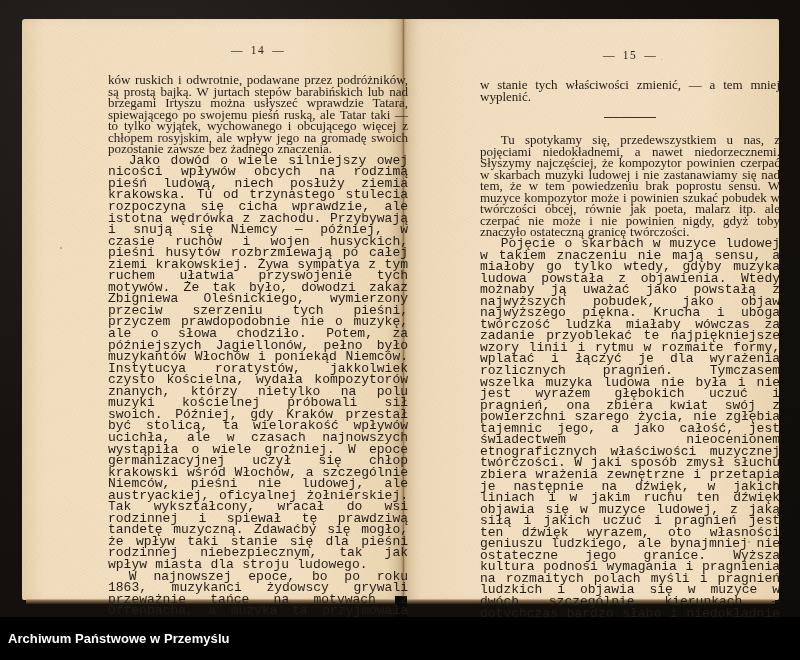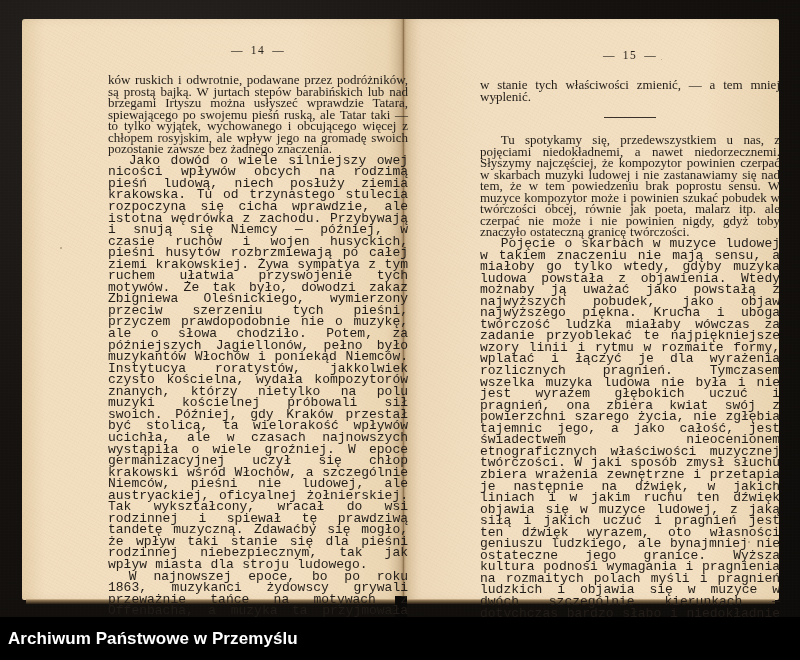--- a/index.html
+++ b/index.html
@@ -177,21 +177,21 @@
     right: 0;
     bottom: 0;
     height: 43px;
     background: #000;
     display: flex;
     align-items: center;
   }
   #watermark-text {
     font-family: "Liberation Sans", "DejaVu Sans", sans-serif;
     font-weight: bold;
-    font-size: 17px;
+    font-size: 13px;
     color: #ffffff;
     padding-left: 8px;
     letter-spacing: .005em;
   }
 </style>
 </head>
 <body>
 
 <div id="viewer">
 

